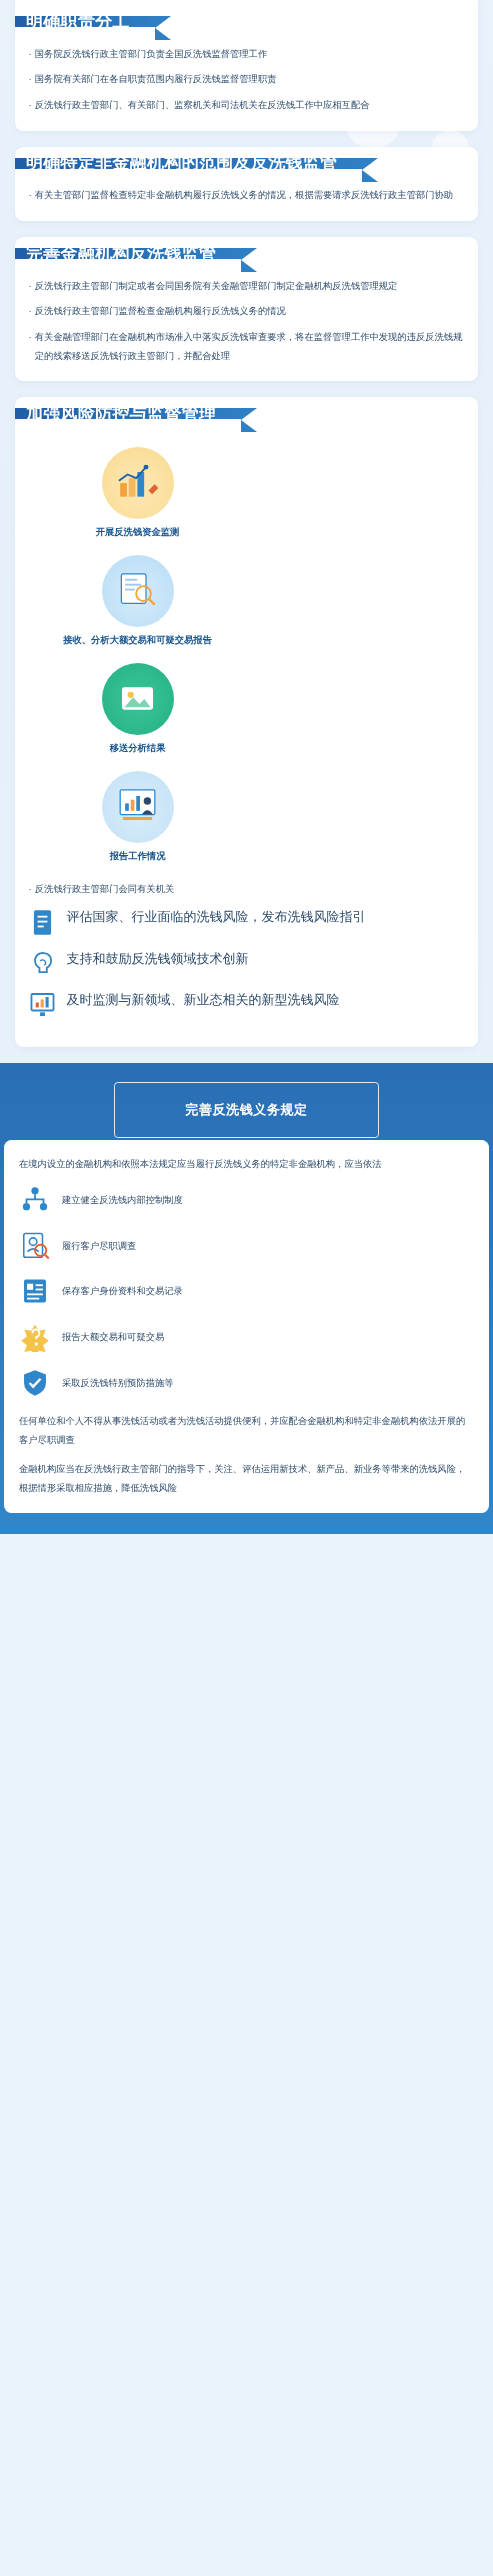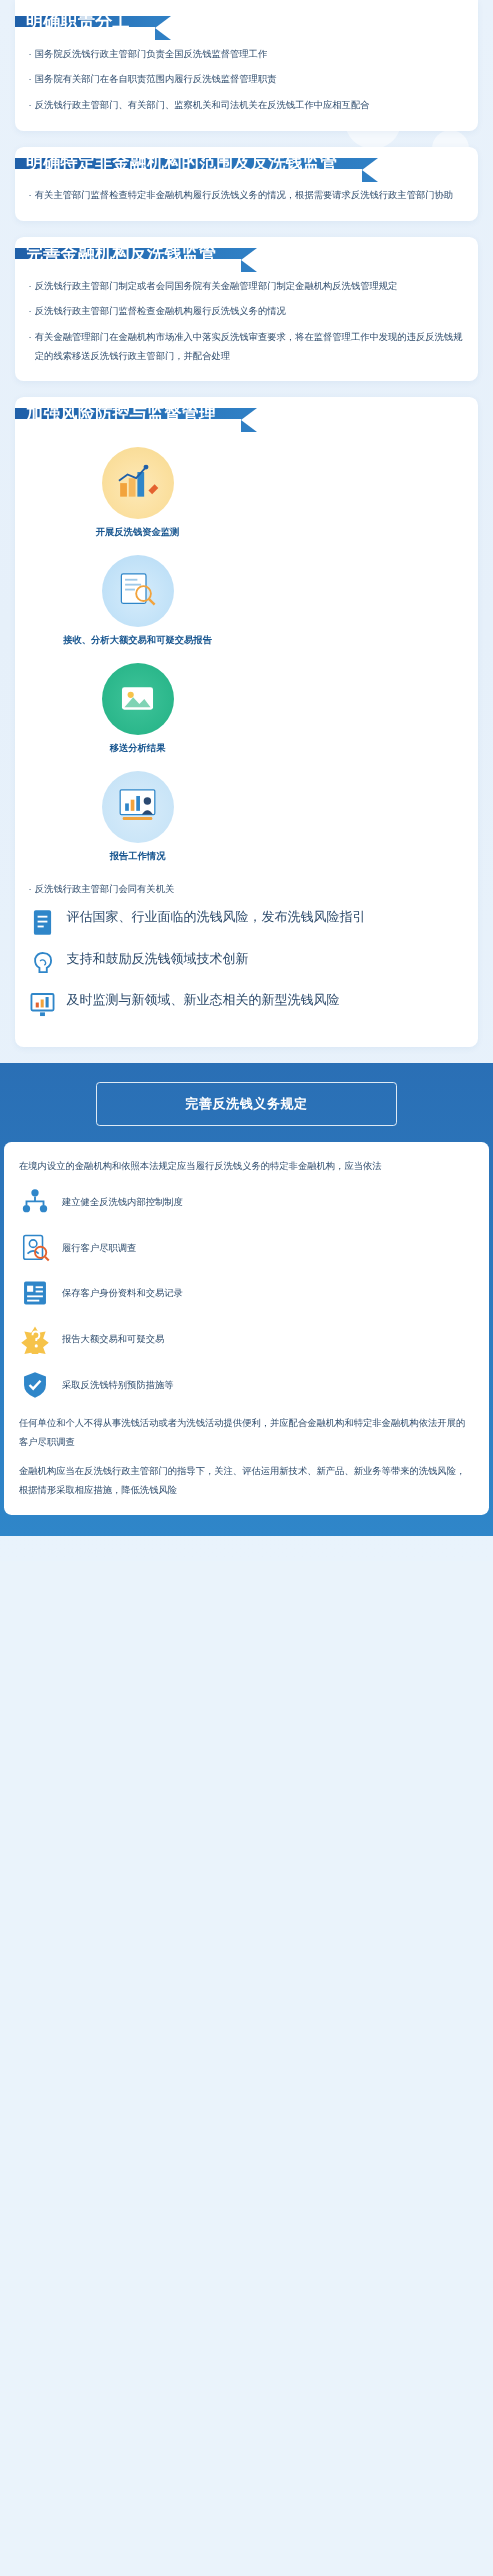--- a/index.html
+++ b/index.html
@@ -129,29 +129,29 @@
     padding-top: 1.2px;
   }
 
   
   .blue-sec {
     background: linear-gradient(180deg,#2a6fb5 0%, #2f86c9 100%);
     padding: 18.5px 0 21px 0;
     margin-top: 6.2px;
   }
   .blue-title {
-    width: 301px;
-    margin: 0 auto 16px auto;
+    width: 265px;
+    margin: 0 auto 2px auto;
     border: 1.2px solid rgba(255,255,255,.85);
     border-radius: 3.7px;
     color: #fff;
     font-size: 13px;
     font-weight: bold;
     text-align: center;
-    padding: 12px 0;
+    padding: 18px 0;
     letter-spacing: 0.6px;
   }
   .white-card {
     margin: 0 4px;
     background: #fff;
     border-radius: 7.4px;
     padding: 15px 15px 16px 15px;
   }
   .white-card p.lead {
     font-size: 9.3px;

